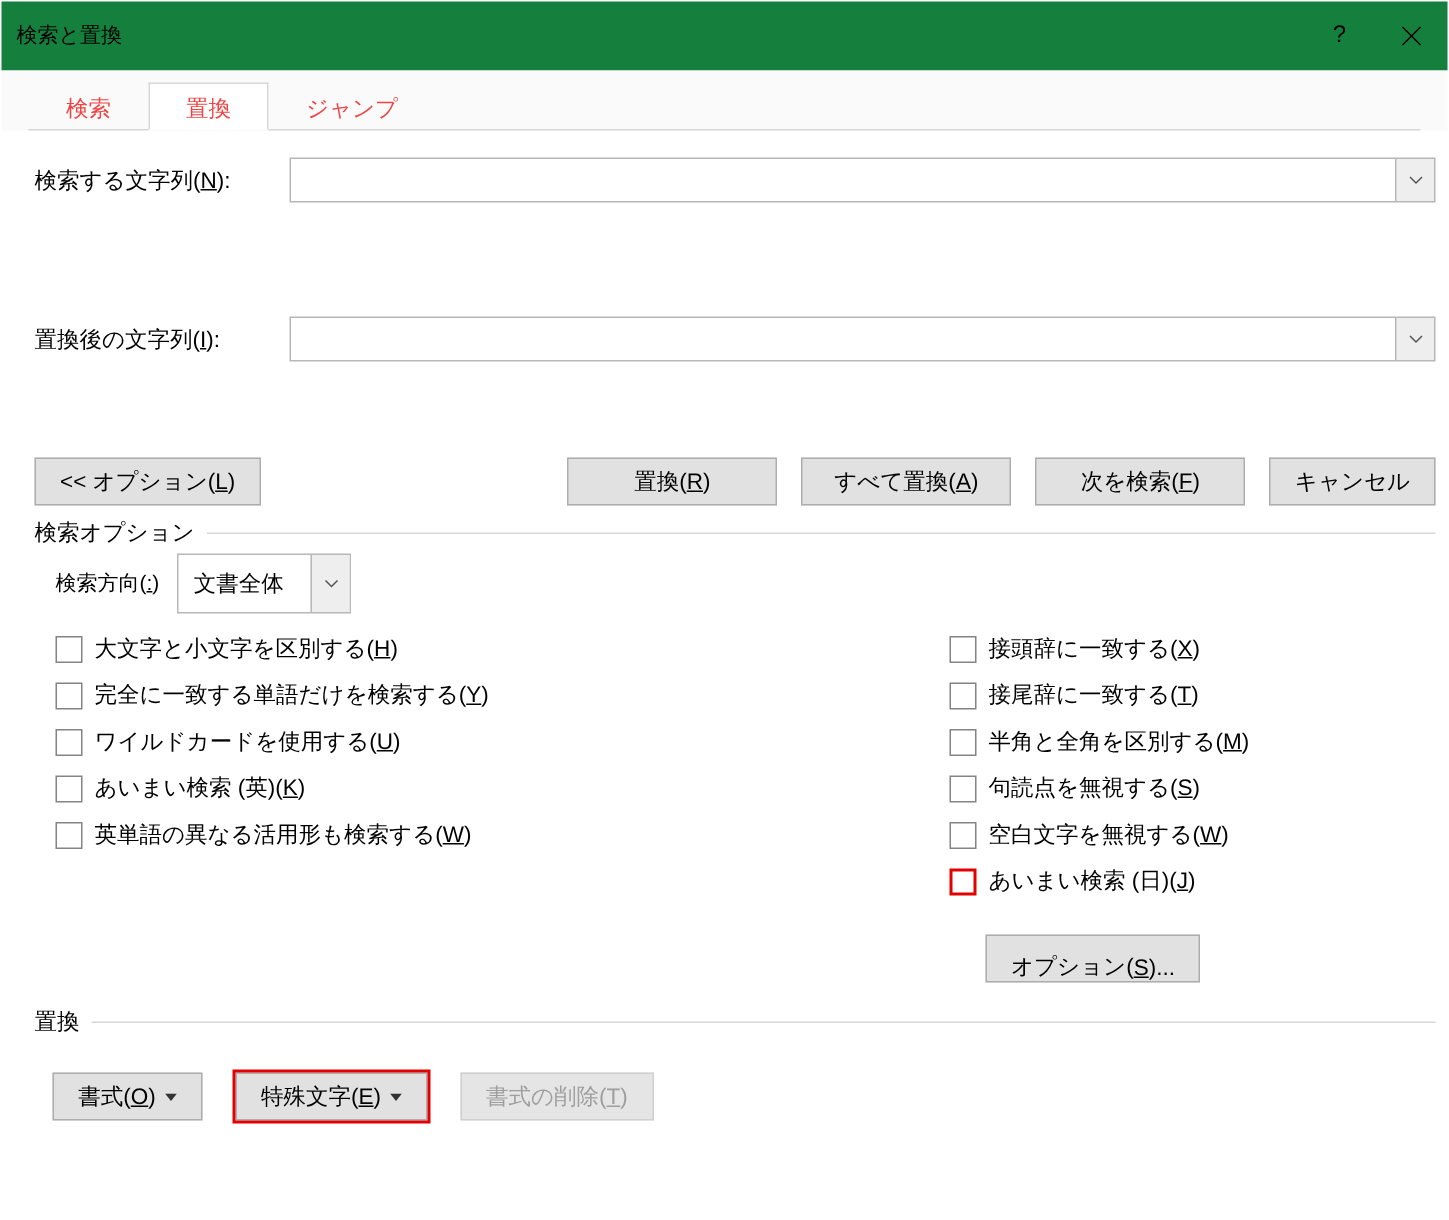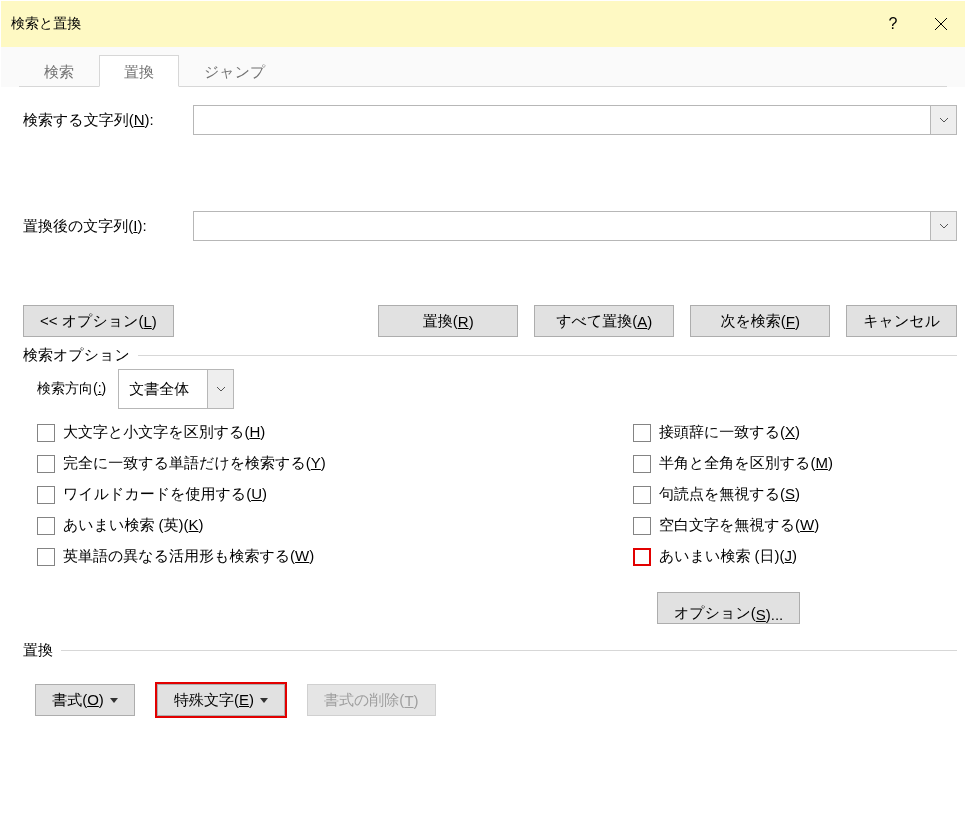--- a/index.html
+++ b/index.html
@@ -16,21 +16,21 @@
   .dialog {
     width:100%; height:100%;
     display:flex; flex-direction:column;
     border: 1px solid #ffffff;
   }
   
   .titlebar {
     height:46px;
     display:flex; align-items:center;
     padding-left:10px;
-    background:#fef9c3;
+    background:#15803d;
   }
   .titlebar .title { font-size:14px; }
   .titlebar .spacer { flex:1; }
   .titlebar .help, .titlebar .close {
     width:48px; height:46px;
     display:flex; align-items:center; justify-content:center;
     font-size:16px;
   }
   .titlebar .close svg { stroke:#000; }
   
@@ -38,21 +38,21 @@
     display:flex;
     padding: 8px 18px 0 18px;
     background:#fafafa;
     border-bottom: none;
     position:relative;
     height: 40px;
   }
   .tab {
     padding: 7px 24px 2px 24px;
     font-size:15px;
-    color:#737373;
+    color:#ef4444;
     background:transparent;
     border:1px solid transparent;
     position:relative;
     cursor:default;
   }
   .tab.active {
     background:#ffffff;
     border-color:#d7d7d7;
     border-bottom-color:#ffffff;
     z-index:2;
@@ -283,20 +283,24 @@
               </label>
             <label class="check">
                 <span class="cbox"></span>
                 <span>英単語の異なる活用形も検索する(<span class="u">W</span>)</span>
               </label>
           </div>
           <div class="check-col right">
             <label class="check">
                 <span class="cbox"></span>
                 <span>接頭辞に一致する(<span class="u">X</span>)</span>
+              </label>
+            <label class="check">
+                <span class="cbox"></span>
+                <span>接尾辞に一致する(<span class="u">T</span>)</span>
               </label>
             <label class="check">
                 <span class="cbox"></span>
                 <span>半角と全角を区別する(<span class="u">M</span>)</span>
               </label>
             <label class="check">
                 <span class="cbox"></span>
                 <span>句読点を無視する(<span class="u">S</span>)</span>
               </label>
             <label class="check">

